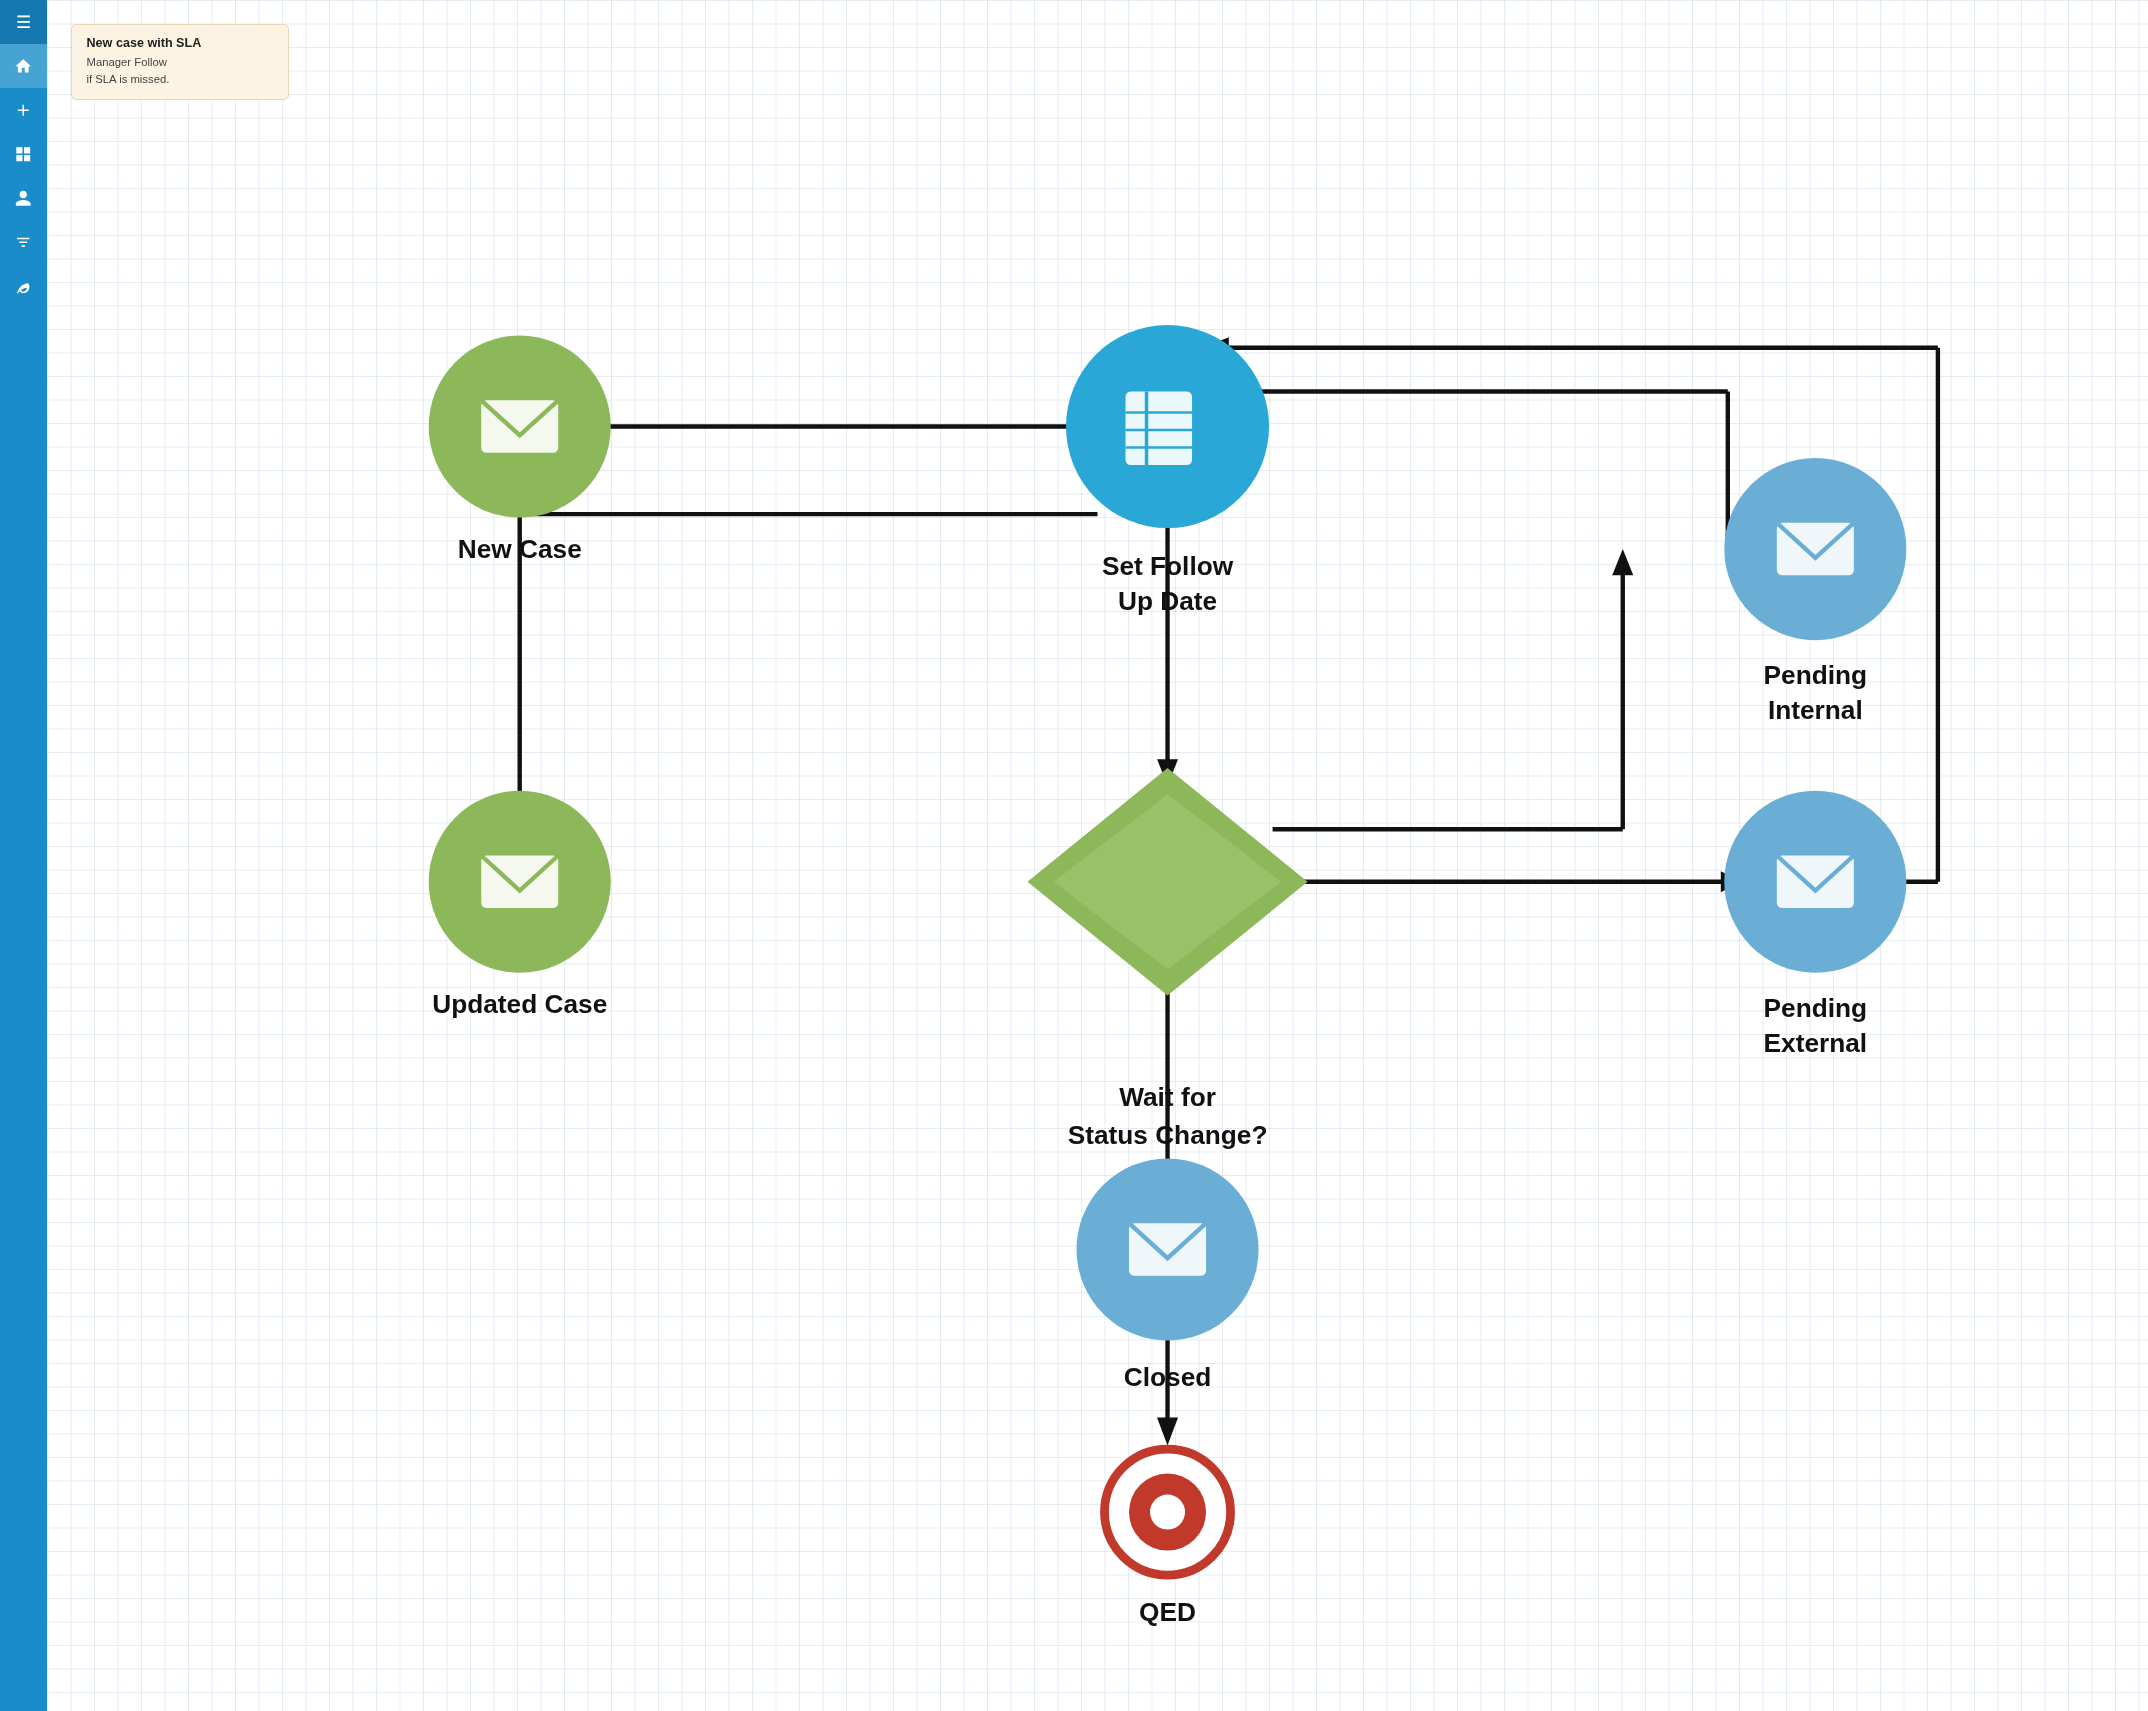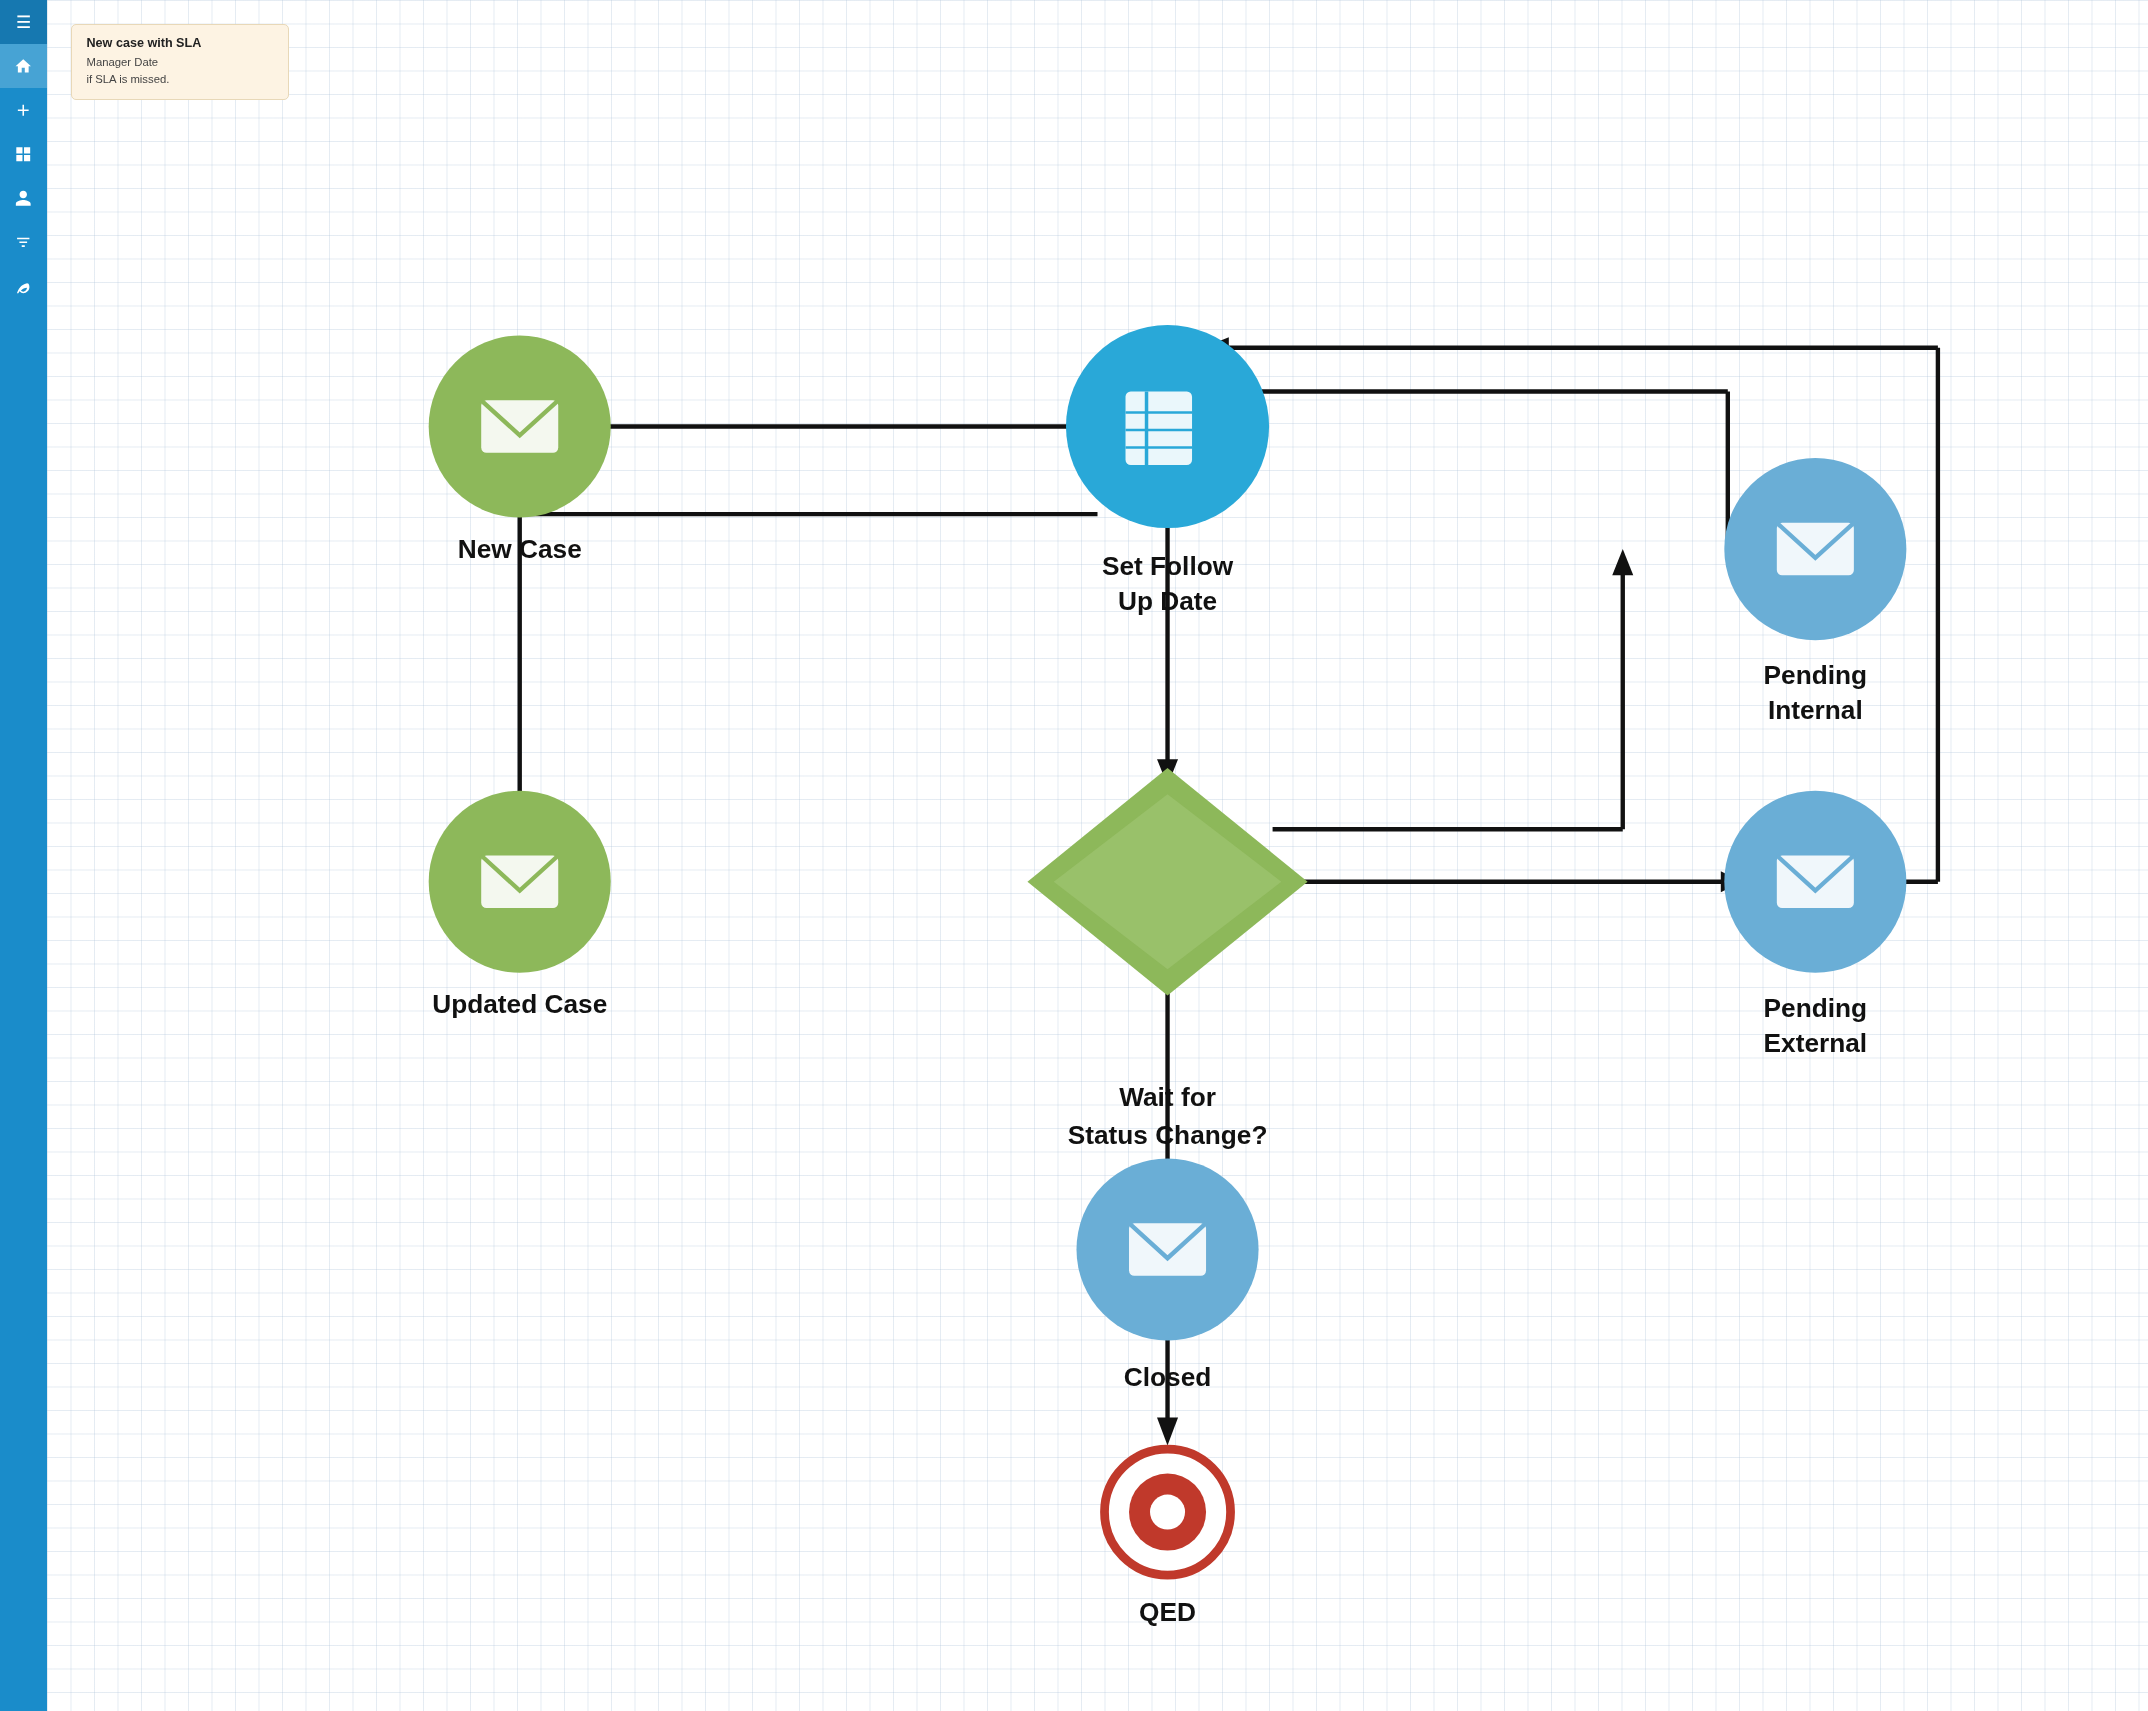--- a/index.html
+++ b/index.html
@@ -141,21 +141,21 @@
       </svg>
   </div>
 </div>
 
 <div class="main">
   <div class="canvas">
 
     <div class="info-box">
       <div class="info-box-title">New case with SLA</div>
       <div class="info-box-body">
-        <span>Manager Date</span><br>
+        <span>Manager Follow</span><br>
         <span>if SLA is missed.</span>
       </div>
     </div>
 
     <svg class="diagram-svg" viewBox="0 0 1200 950" preserveAspectRatio="xMidYMid meet">
 
       <line x1="320" y1="230" x2="600" y2="230" stroke="#111" stroke-width="2.5"></line>
       <polygon points="596,224 608,230 596,236" fill="#111"></polygon>
 
       <line x1="270" y1="490" x2="270" y2="280" stroke="#111" stroke-width="2.5"></line>

